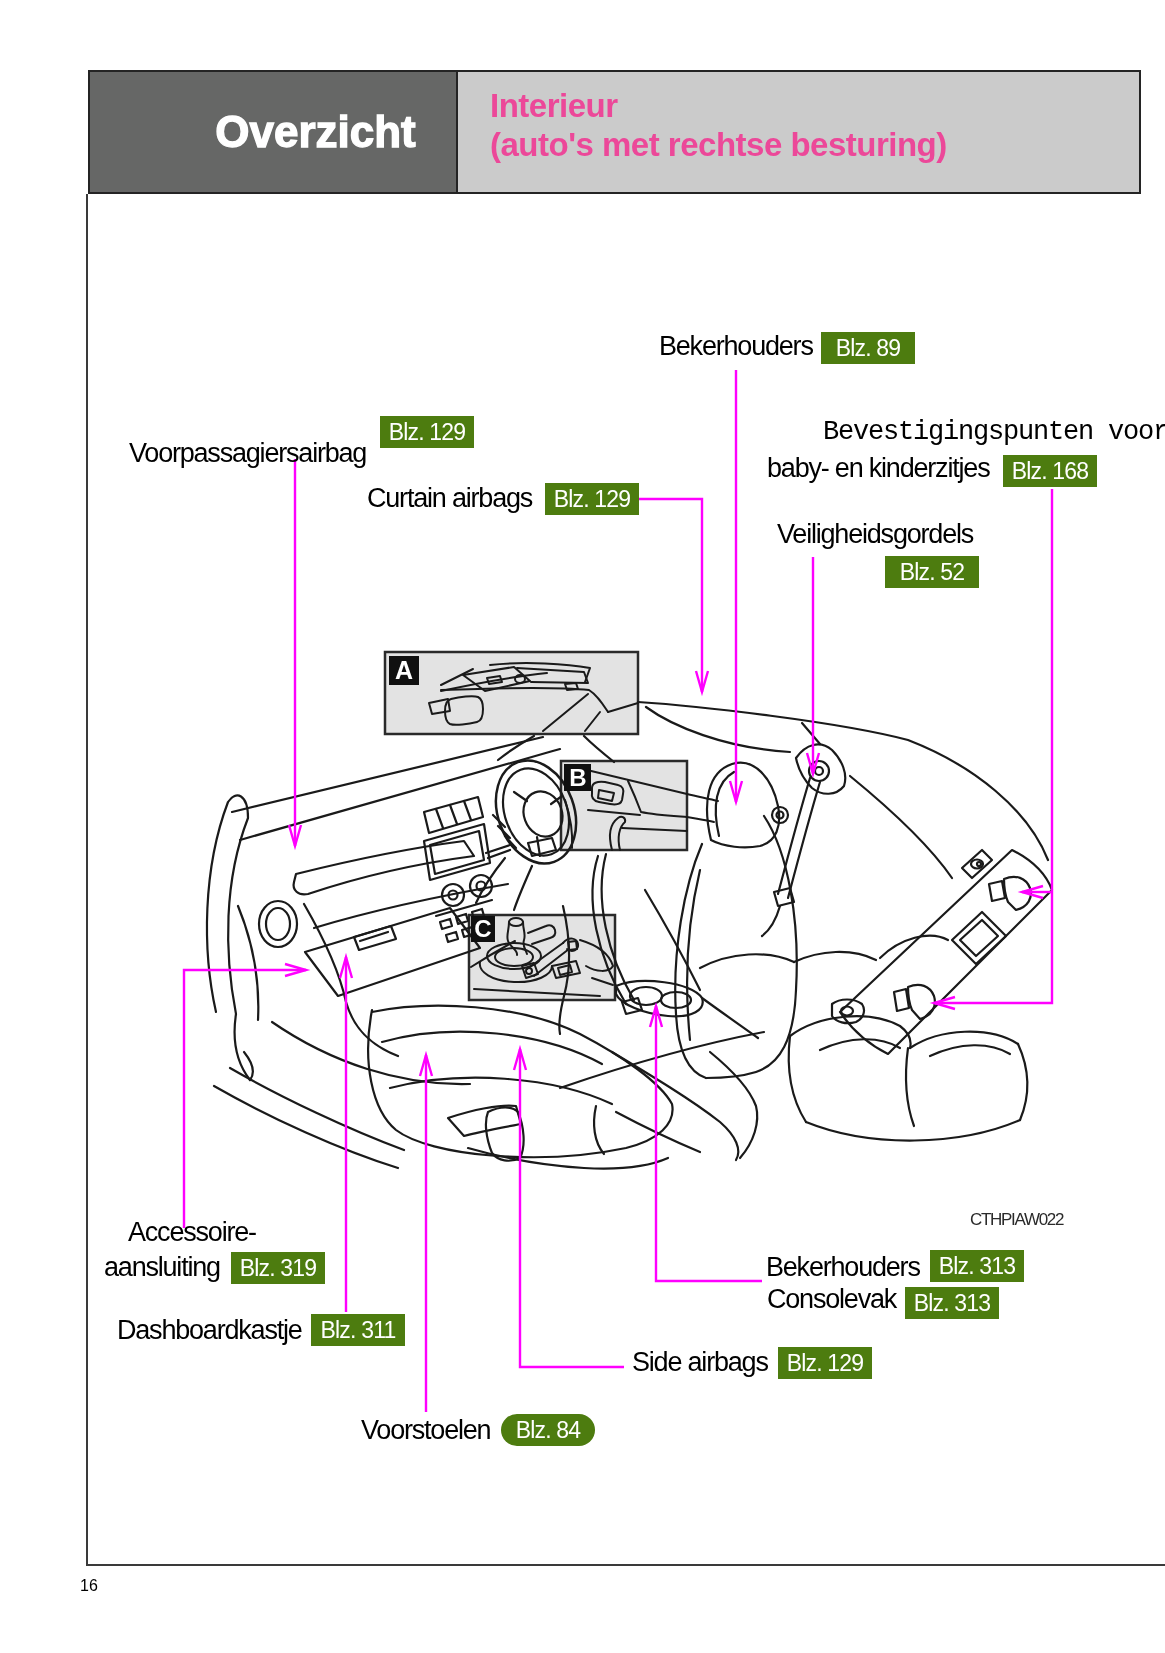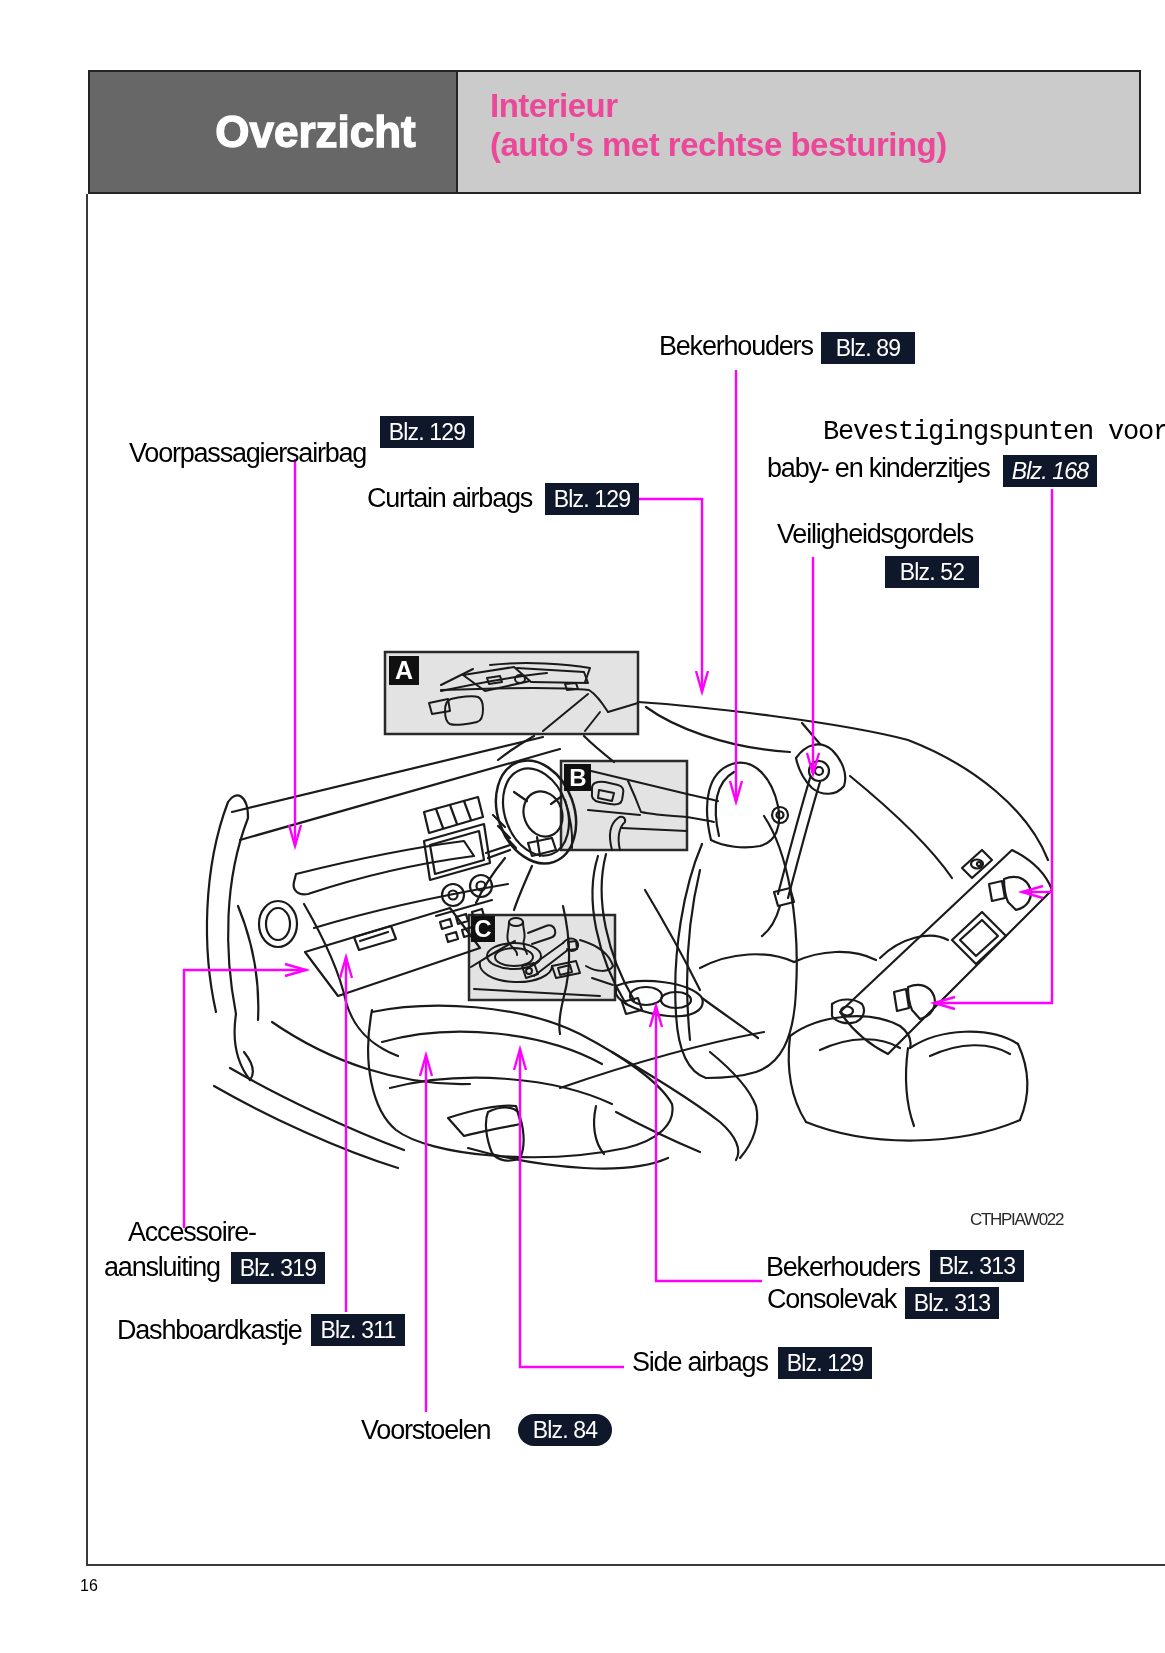--- a/index.html
+++ b/index.html
@@ -1,19 +1,19 @@
 <!DOCTYPE html>
 <html><head>
 <meta charset="utf-8">
 <style>
 html,body{margin:0;padding:0;background:#fff;}
 body{position:relative;width:1165px;height:1653px;overflow:hidden;font-family:"Liberation Sans",sans-serif;}
 .abs{position:absolute;}
 .lbl{position:absolute;font-size:27px;letter-spacing:-1.2px;line-height:27px;color:#000;white-space:nowrap;}
-.badge{position:absolute;width:94px;height:32px;background:#0f172a;color:#fff;font-size:23px;letter-spacing:-0.8px;line-height:32px;text-align:center;white-space:nowrap;}
+.badge{position:absolute;width:94px;height:32px;background:#4d7c0f;color:#fff;font-size:23px;letter-spacing:-0.8px;line-height:32px;text-align:center;white-space:nowrap;}
 </style>
 </head>
 <body>
 
 <div class="abs" style="left:88px;top:70px;width:368px;height:124px;background:#666766;border:2px solid #242424;border-right:none;box-sizing:border-box;"></div>
 <div class="abs" style="left:456px;top:70px;width:685px;height:124px;background:#cbcbcb;border:2px solid #242424;box-sizing:border-box;"></div>
 <div class="abs" style="left:88px;top:70px;width:368px;height:124px;line-height:124px;text-align:center;color:#fff;font-weight:bold;font-size:44px;text-indent:-9px;padding-left:48px;-webkit-text-stroke:1.3px #fff;">Overzicht</div>
 <div class="abs" style="left:490px;top:86px;font-weight:bold;font-size:33px;letter-spacing:-0.5px;line-height:39px;color:#ec4899;">Interieur<br>(auto's met rechtse besturing)</div>
 
 <div class="abs" style="left:86px;top:194px;width:2px;height:1372px;background:#3a3a3a;"></div>
@@ -202,30 +202,30 @@
 </svg>
 
 <div class="lbl" style="left:659px;top:333px;">Bekerhouders</div>
 <div class="badge" style="left:821px;top:332px;">Blz. 89</div>
 <div class="lbl" style="left:129px;top:440px;">Voorpassagiersairbag</div>
 <div class="badge" style="left:380px;top:416px;">Blz. 129</div>
 <div class="lbl" style="left:367px;top:485px;">Curtain airbags</div>
 <div class="badge" style="left:545px;top:483px;">Blz. 129</div>
 <div class="lbl" style="left:823px;top:419px;font-family:Liberation Mono, monospace;">Bevestigingspunten voor</div>
 <div class="lbl" style="left:767px;top:455px;">baby- en kinderzitjes</div>
-<div class="badge" style="left:1003px;top:455px;font-style:italic;">Blz. 168</div>
+<div class="badge" style="left:1003px;top:455px;">Blz. 168</div>
 <div class="lbl" style="left:777px;top:521px;">Veiligheidsgordels</div>
 <div class="badge" style="left:885px;top:556px;">Blz. 52</div>
 <div class="lbl" style="left:104px;top:1219px;margin-left:24px;">Accessoire-</div>
 <div class="lbl" style="left:104px;top:1254px;">aansluiting</div>
 <div class="badge" style="left:231px;top:1252px;">Blz. 319</div>
 <div class="lbl" style="left:117px;top:1317px;">Dashboardkastje</div>
 <div class="badge" style="left:311px;top:1314px;">Blz. 311</div>
 <div class="lbl" style="left:361px;top:1417px;">Voorstoelen</div>
-<div class="badge" style="left:518px;top:1414px;border-radius:16px;">Blz. 84</div>
+<div class="badge" style="left:501px;top:1414px;border-radius:16px;">Blz. 84</div>
 <div class="lbl" style="left:766px;top:1254px;">Bekerhouders</div>
 <div class="badge" style="left:930px;top:1250px;">Blz. 313</div>
 <div class="lbl" style="left:767px;top:1286px;">Consolevak</div>
 <div class="badge" style="left:905px;top:1287px;">Blz. 313</div>
 <div class="lbl" style="left:632px;top:1349px;">Side airbags</div>
 <div class="badge" style="left:778px;top:1347px;">Blz. 129</div>
 <div class="abs" style="left:970px;top:1211px;font-size:17px;letter-spacing:-1.3px;line-height:17px;color:#2a2a2a;">CTHPIAW022</div>
 <div class="abs" style="left:80px;top:1574px;font-size:16px;line-height:24px;color:#000;">16</div>
 
 </body></html>

